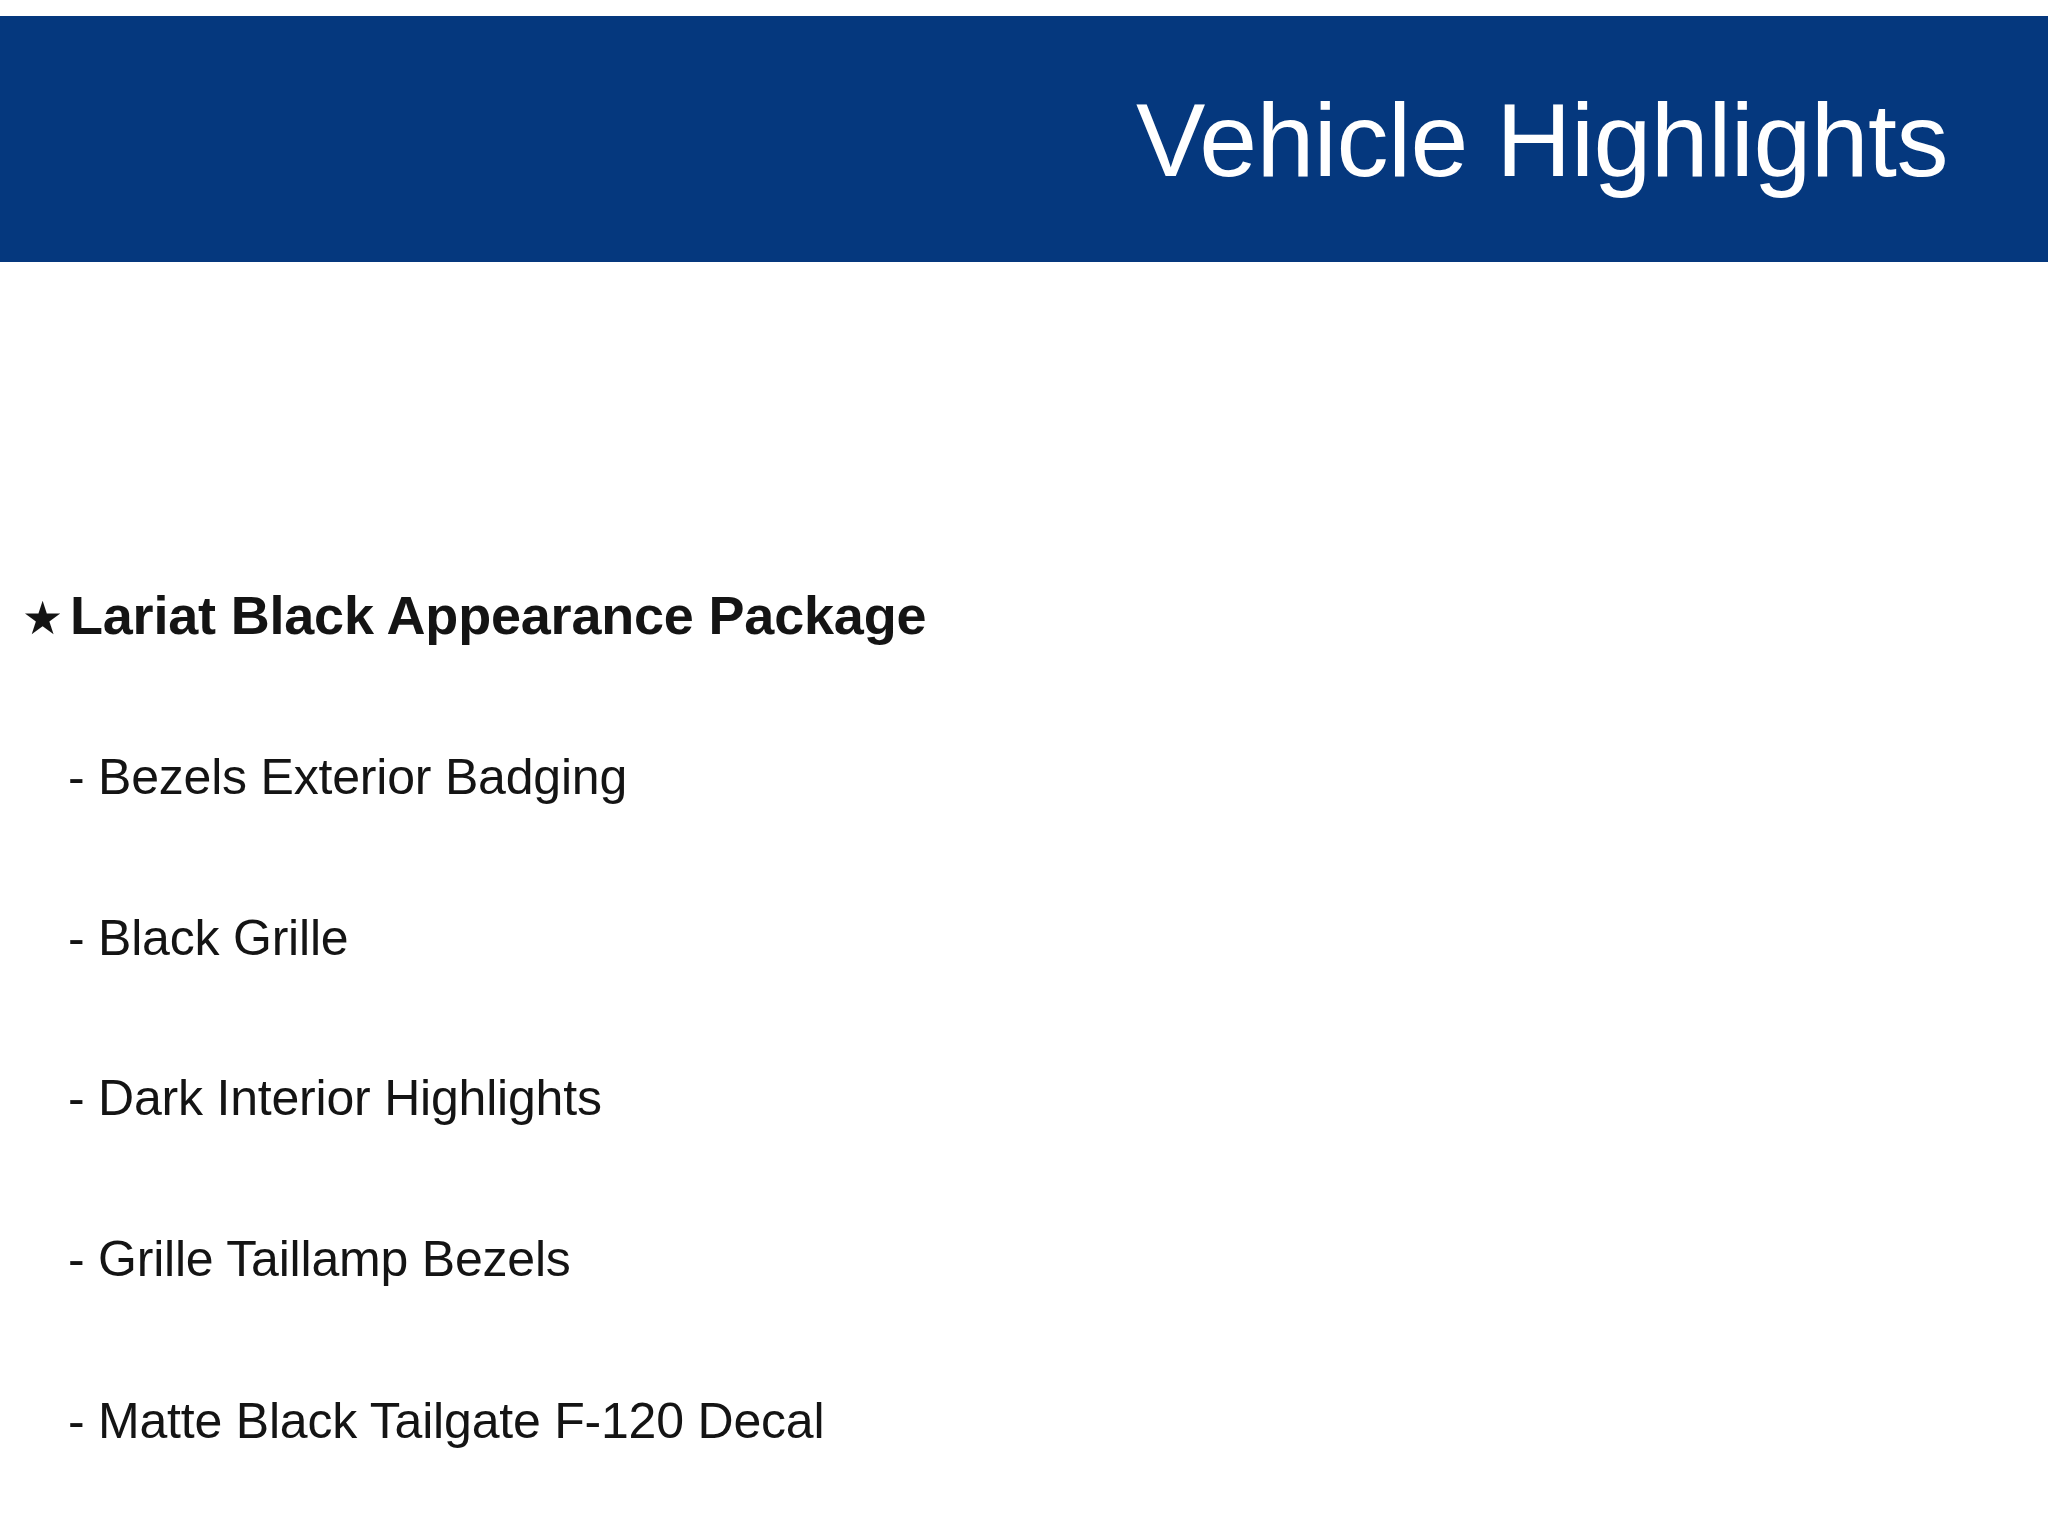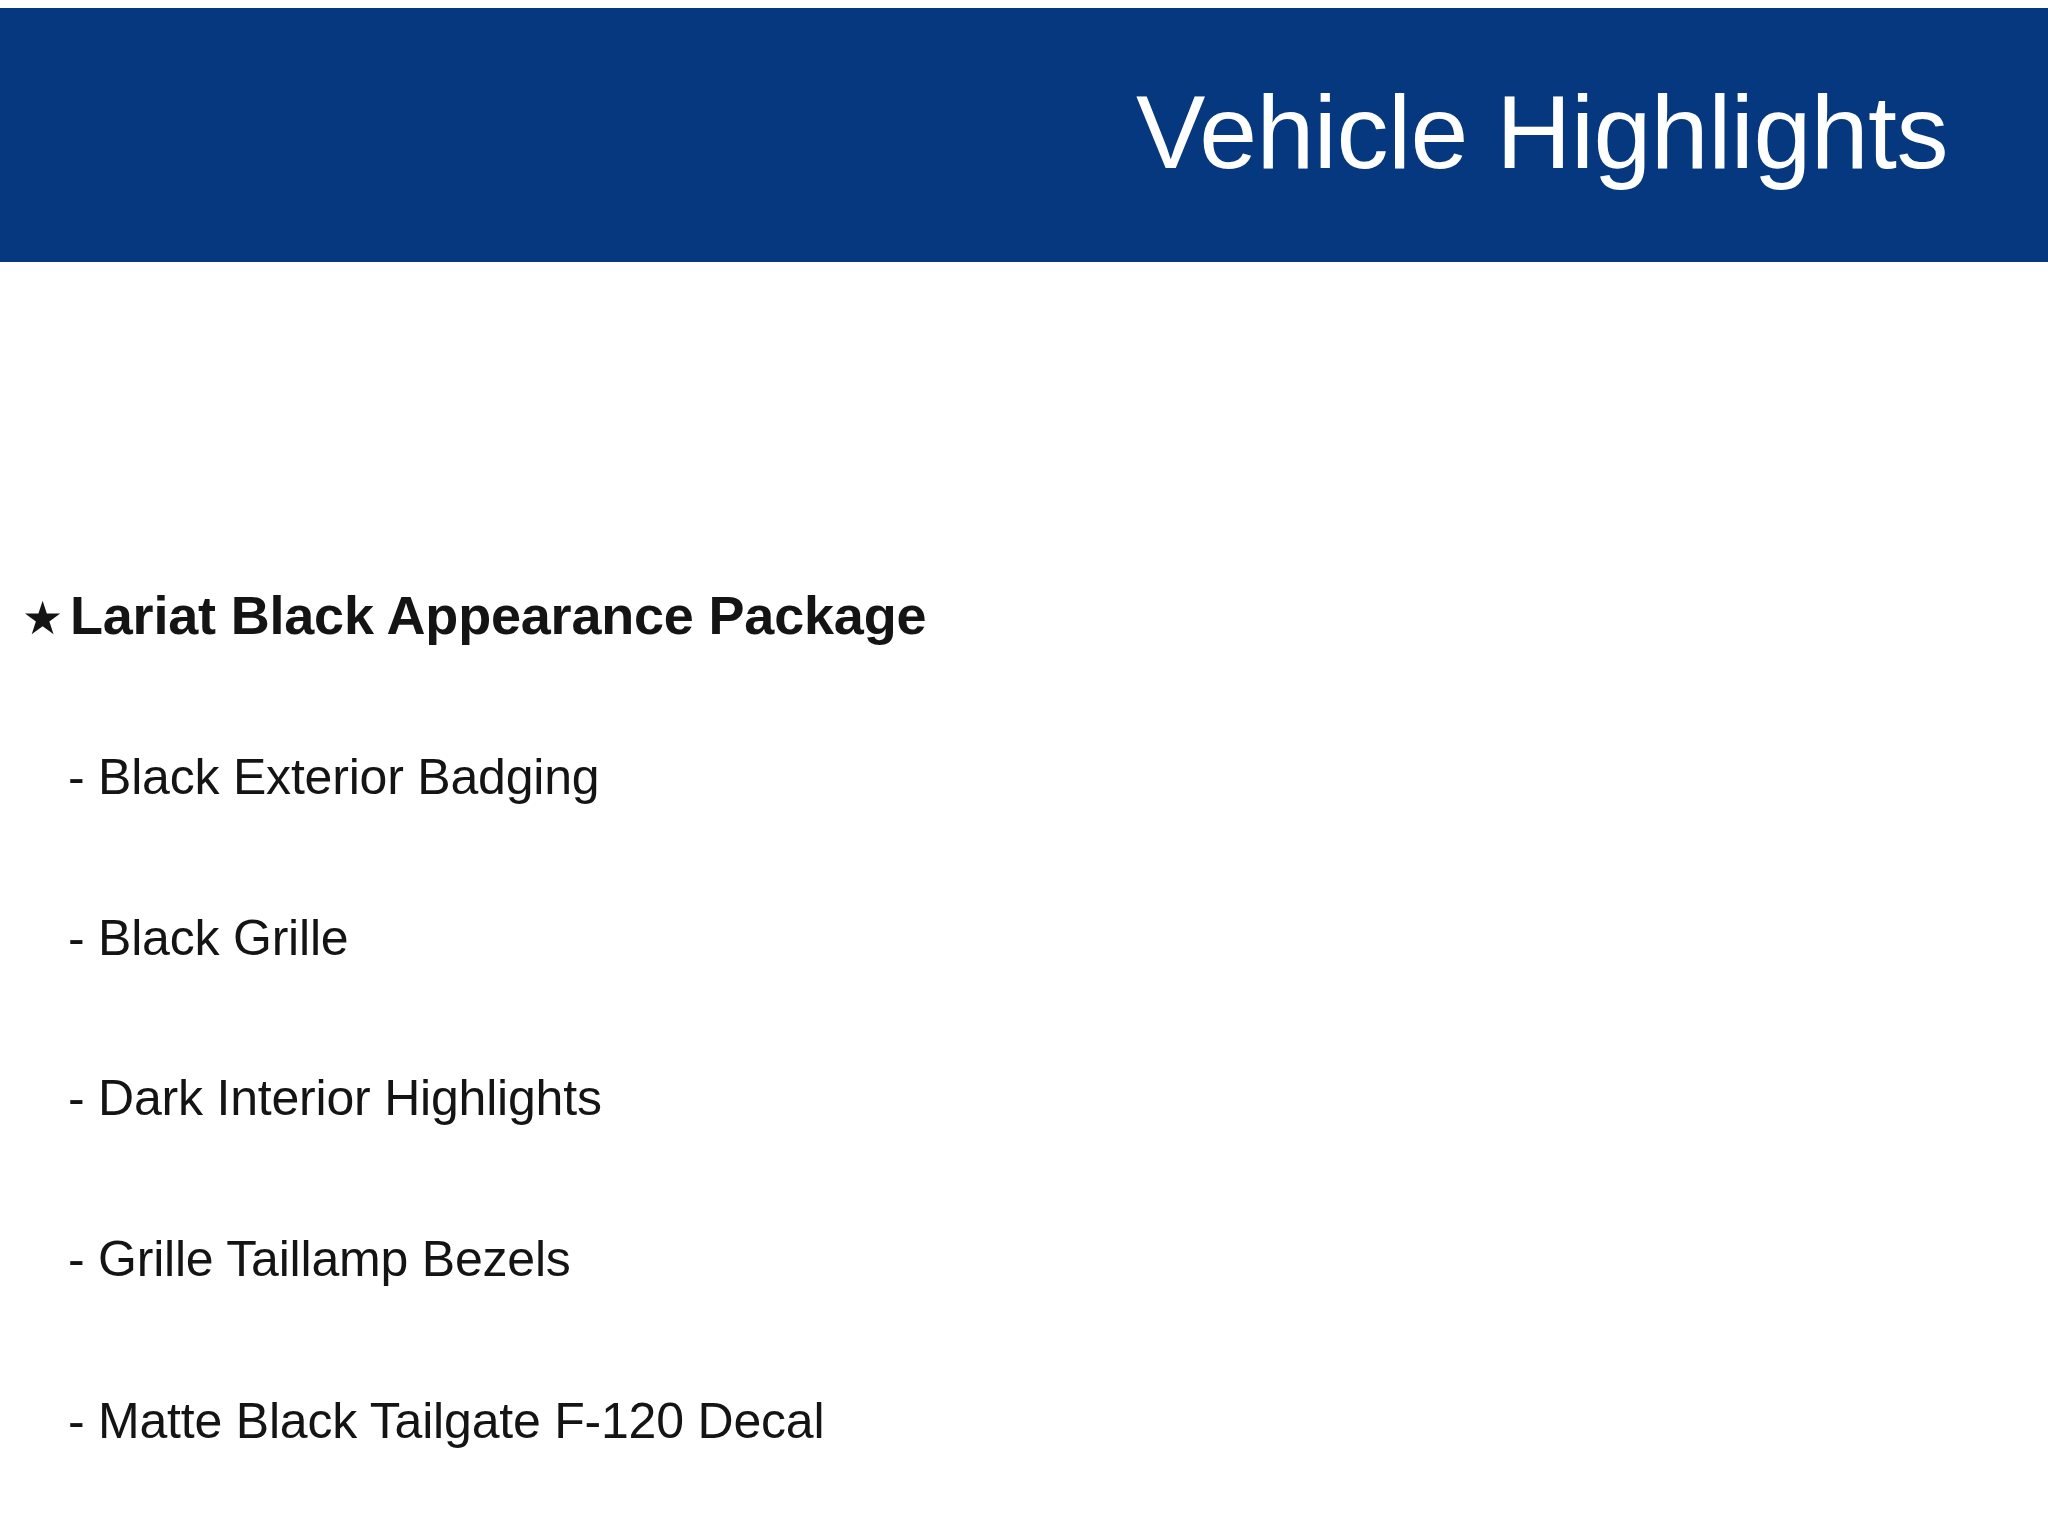--- a/index.html
+++ b/index.html
@@ -13,21 +13,21 @@
     background: #ffffff;
     font-family: "Liberation Sans", sans-serif;
     overflow: hidden;
     position: relative;
   }
 
   
   .header-band {
     position: absolute;
     left: 0;
-    top: 8px;
+    top: 16px;
     width: 2048px;
     height: 262px;
     background: #05387E;
     box-sizing: border-box;
     display: flex;
     align-items: center;
     justify-content: flex-end;
   }
   .header-title {
     color: #ffffff;
@@ -122,21 +122,21 @@
 <div class="content">
   <ul class="bullet-list">
 
     <li class="bullet-row level-1 row-0">
       <span class="marker">★</span>
       <span class="bullet-text">Lariat Black Appearance Package</span>
     </li>
 
     <li class="bullet-row level-2 row-1">
       <span class="marker">-</span>
-      <span class="bullet-text">Black Exterior Badging</span>
+      <span class="bullet-text">Bezels Exterior Badging</span>
     </li>
 
     <li class="bullet-row level-2 row-2">
       <span class="marker">-</span>
       <span class="bullet-text">Black Grille</span>
     </li>
 
     <li class="bullet-row level-2 row-3">
       <span class="marker">-</span>
       <span class="bullet-text">Dark Interior Highlights</span>

